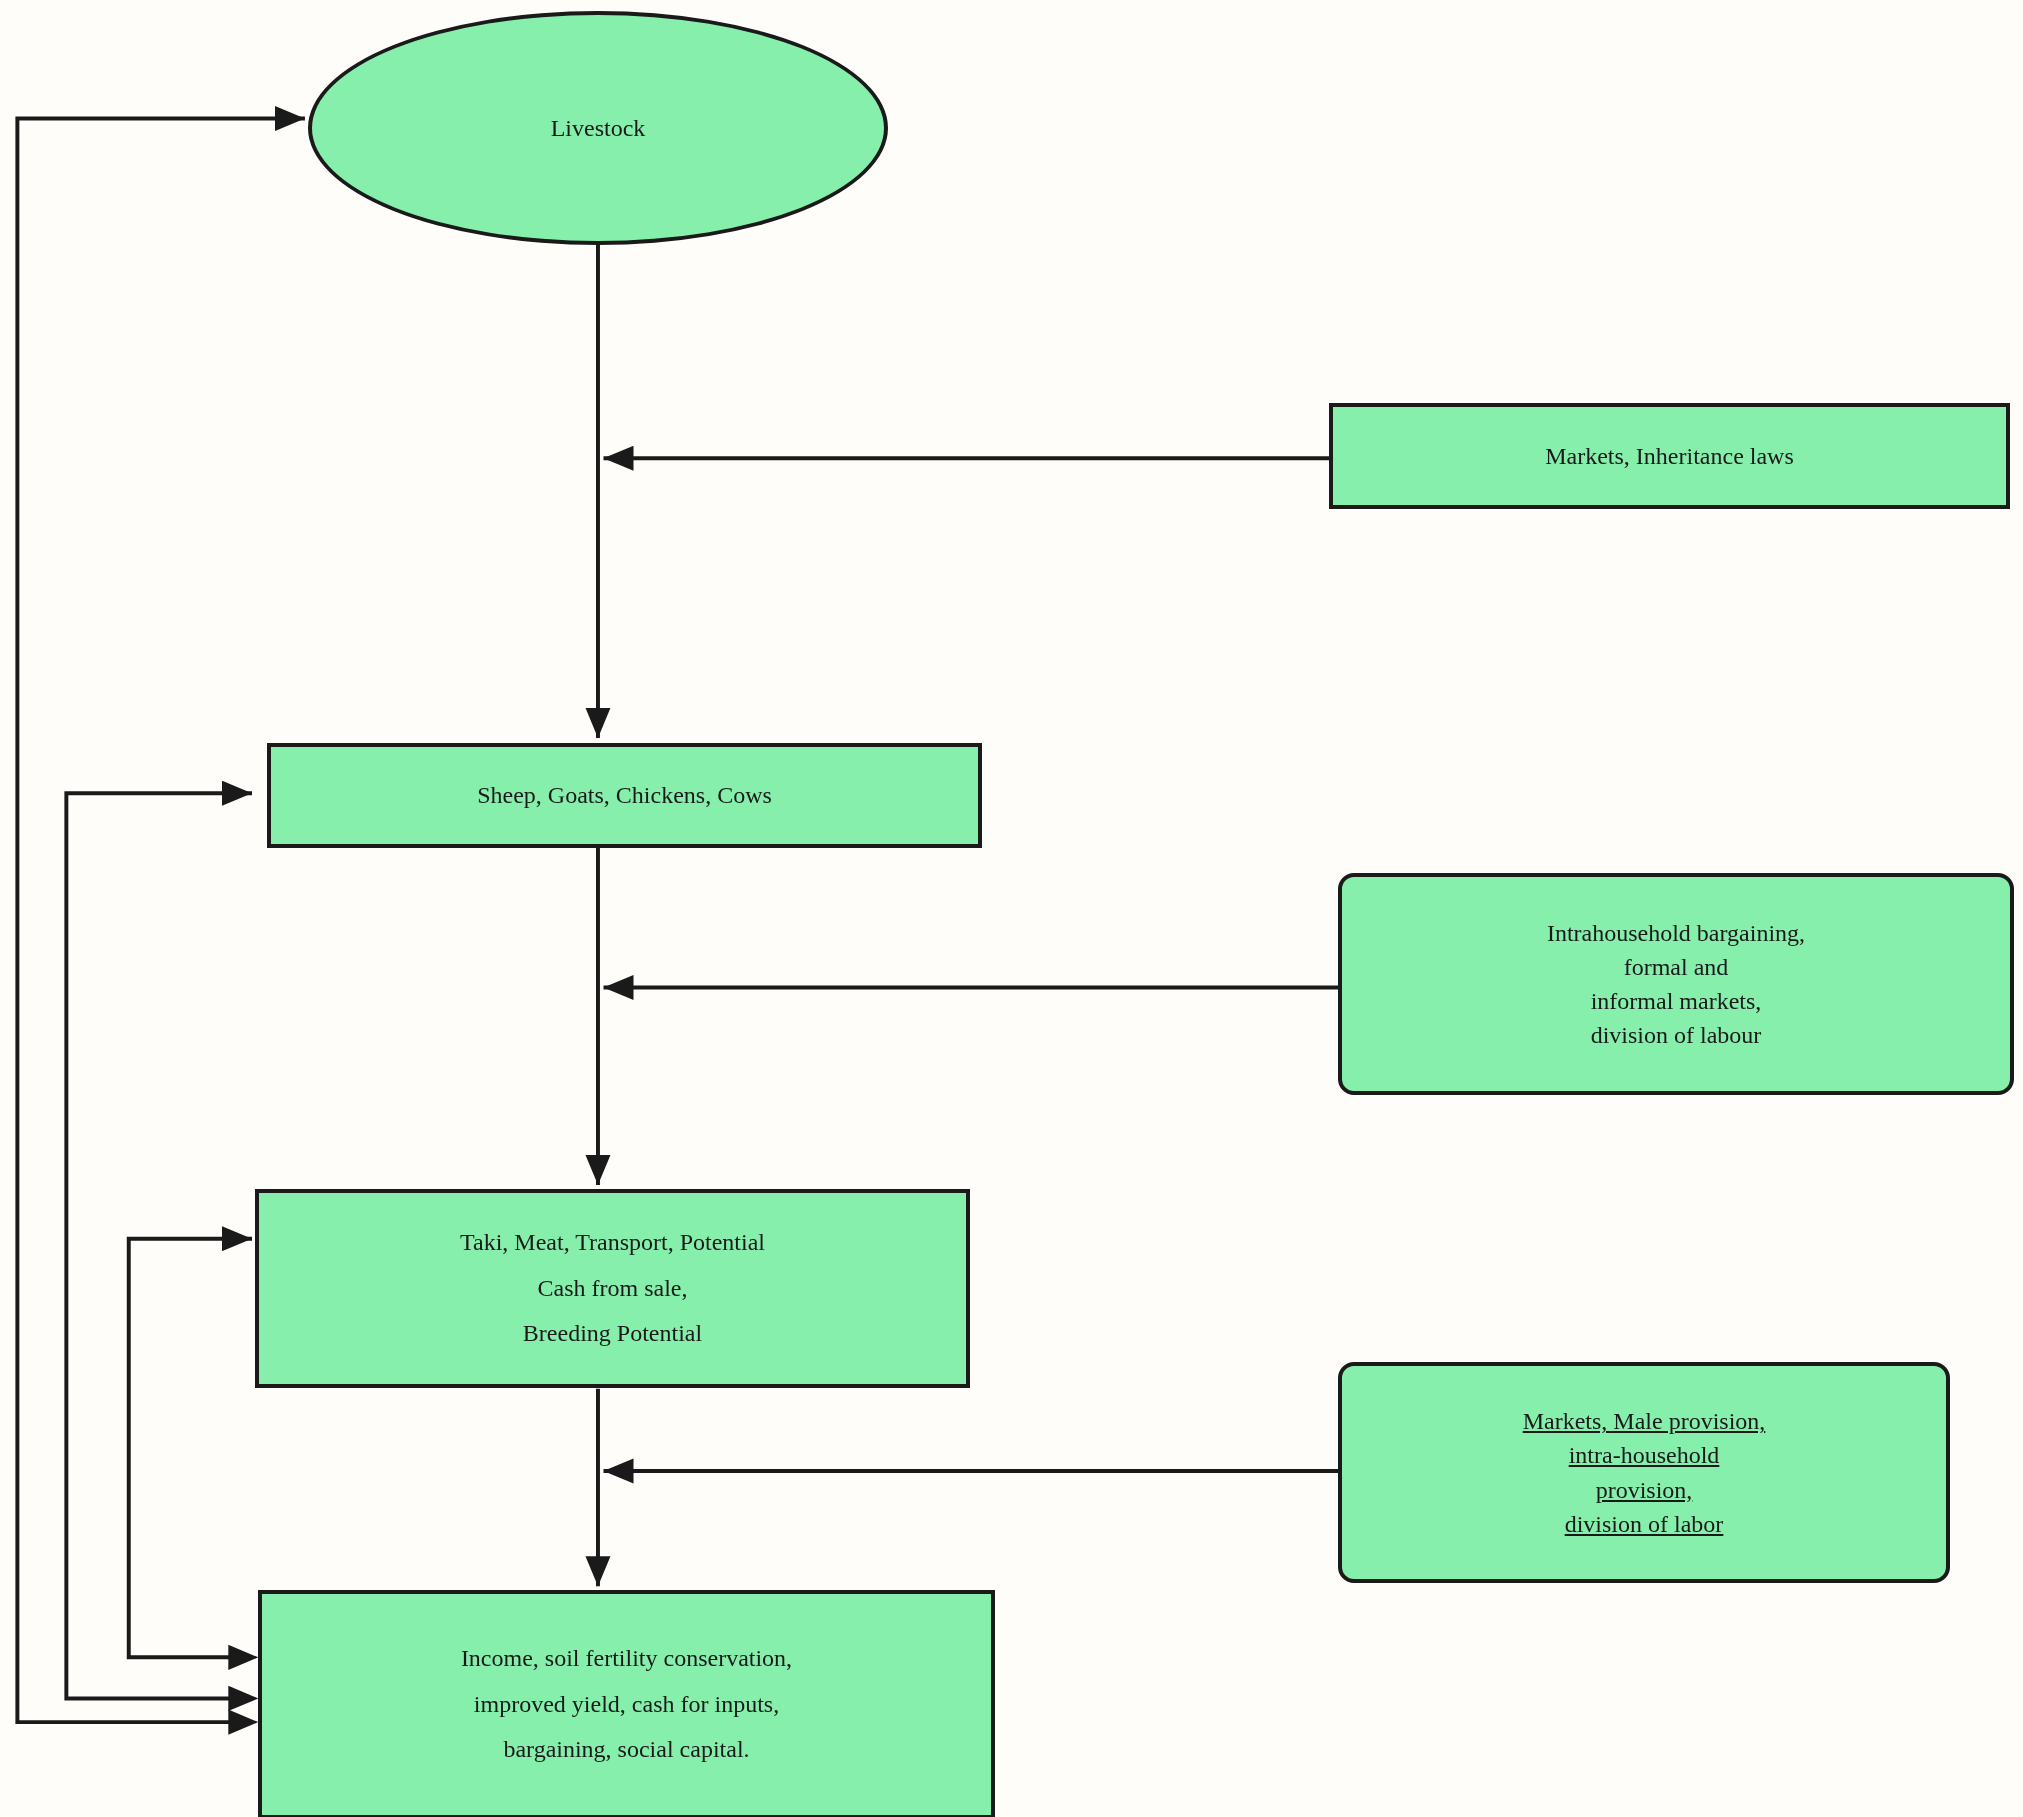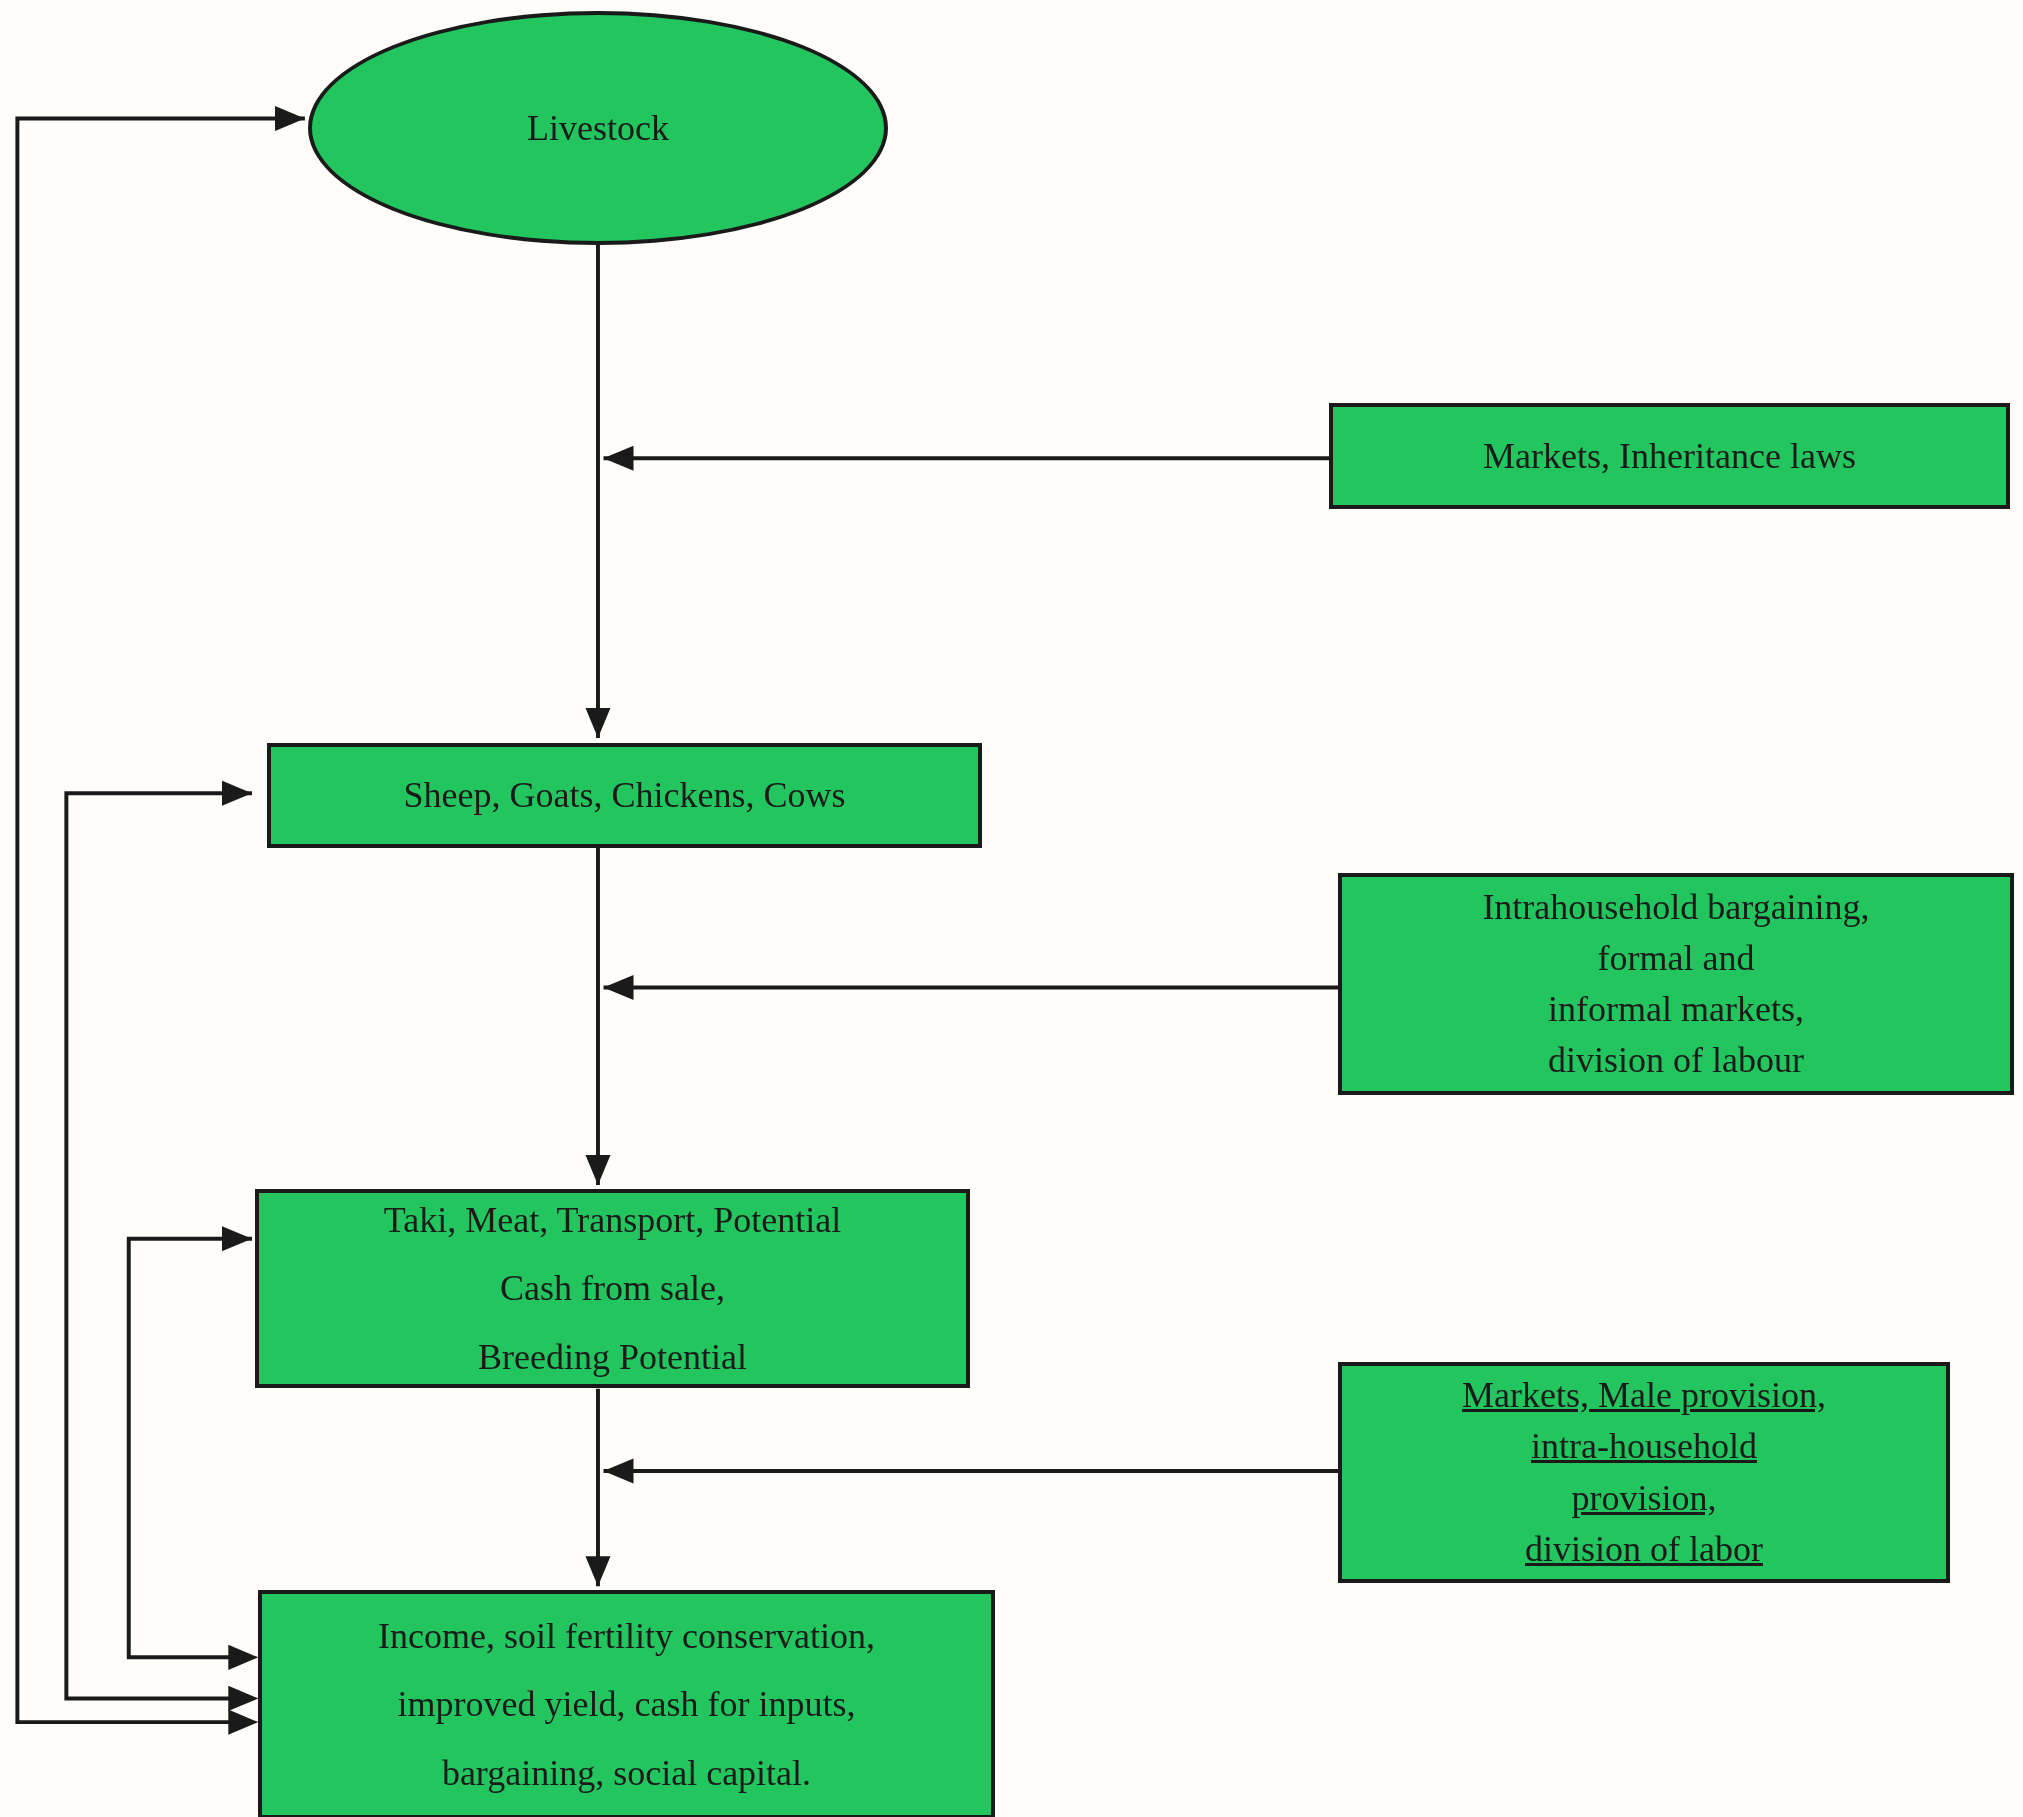--- a/index.html
+++ b/index.html
@@ -25,35 +25,35 @@
     fill: none;
     stroke: #1a1a1a;
     stroke-width: 5;
   }
   svg.connectors polygon.head { fill: #1a1a1a; }
 
   .node {
     position: absolute;
     box-sizing: border-box;
     border: 4.7px solid #1a1a1a;
-    background: #22c55e;
+    background: #86efac;
     display: flex;
     flex-direction: column;
     align-items: center;
     justify-content: center;
     text-align: left;
-    font-size: 36px;
+    font-size: 24px;
     line-height: 1.35;
   }
   .node .line { white-space: nowrap; }
 
   .ellipse { border-radius: 50%; }
 
   .lh-wide  { line-height: 1.9; }
-  .lh-mid   { line-height: 1.42; }
+  .lh-mid   { line-height: 1.42; border-radius: 16px; }
 </style>
 </head>
 <body>
 
 <div class="stage">
 
   <svg class="connectors" viewBox="0 0 2561 2300" xmlns="http://www.w3.org/2000/svg">
     <defs>
       <marker id="ah" viewBox="0 0 12 10" refX="12" refY="5" markerWidth="38" markerHeight="32" orient="auto" markerUnits="userSpaceOnUse">
         <path d="M0 0 L12 5 L0 10 Z" fill="#1a1a1a"></path>

